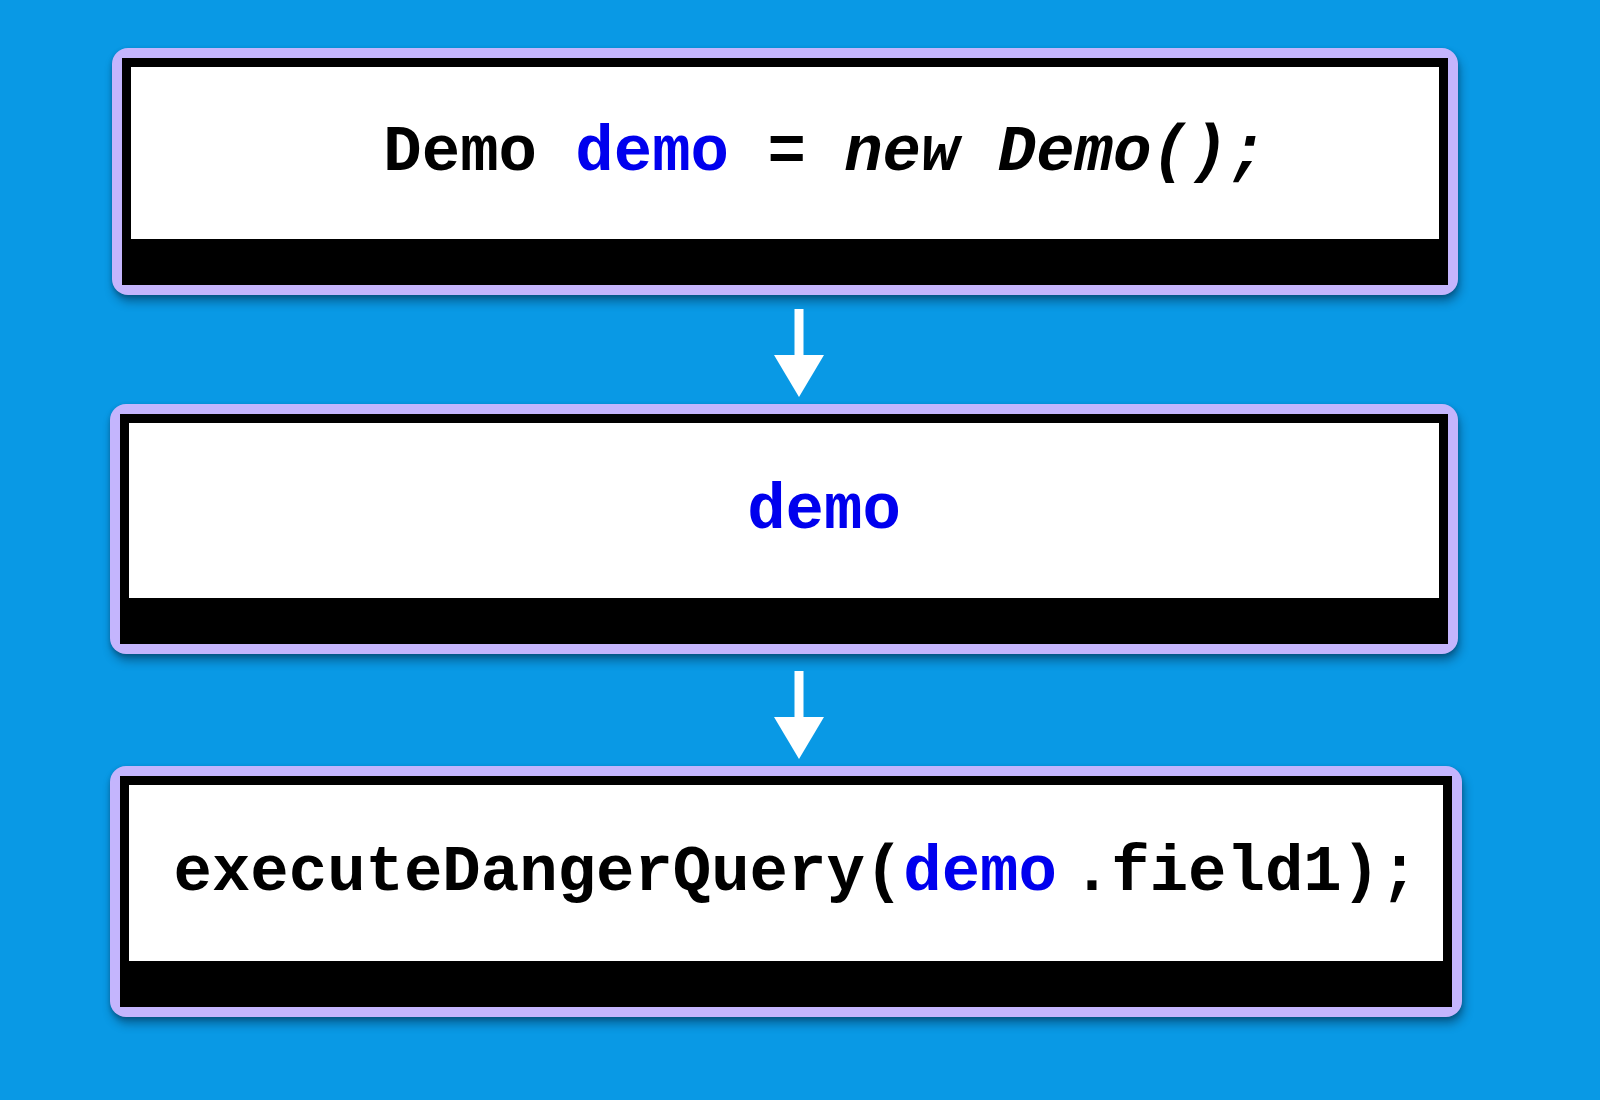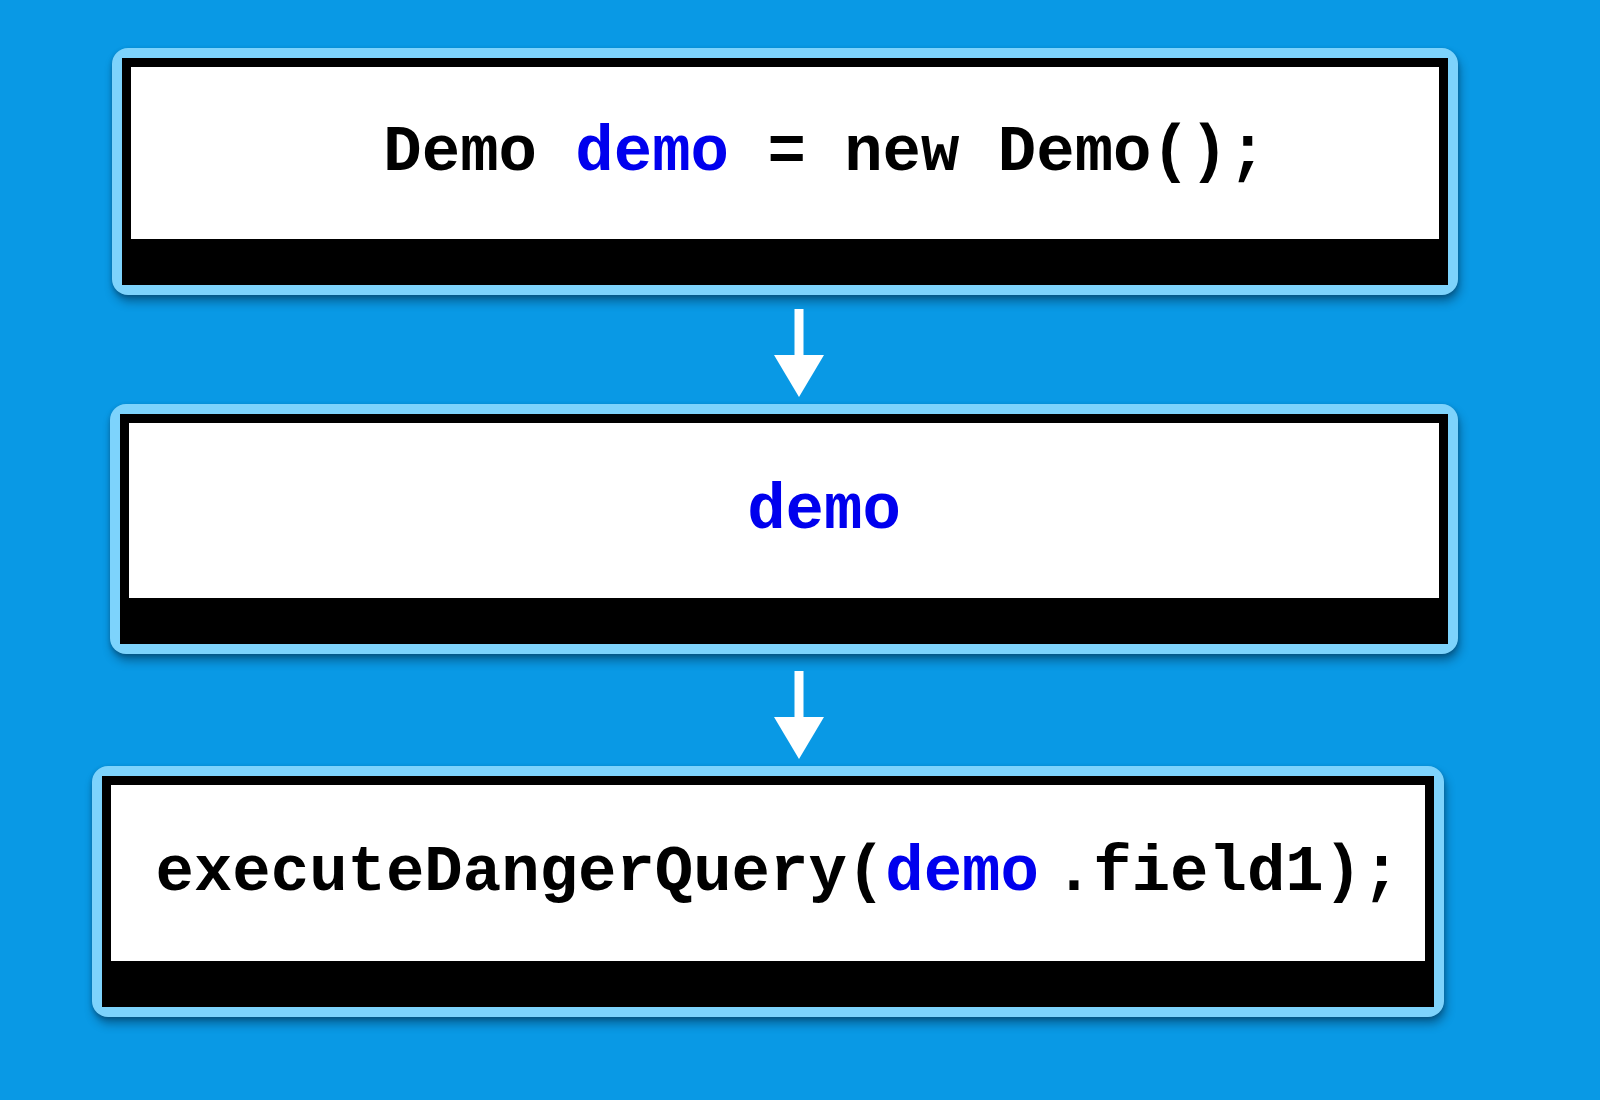--- a/index.html
+++ b/index.html
@@ -10,21 +10,21 @@
     position: relative;
     width: 1600px;
     height: 1100px;
     overflow: hidden;
     background: #0999E5;
     font-family: "Liberation Mono", "DejaVu Sans Mono", monospace;
   }
   .frame {
     position: absolute;
     box-sizing: border-box;
-    background: #7dd3fc;
+    background: #c4b5fd;
     border-radius: 16px;
     padding: 10px;
     box-shadow: 2px 7px 10px rgba(0, 20, 40, 0.38), 0 2px 4px rgba(0, 20, 40, 0.25);
   }
   .inner {
     box-sizing: border-box;
     width: 100%;
     height: 100%;
     border: 9px solid #000000;
     background: #ffffff;
@@ -45,37 +45,37 @@
   }
   .shift-40 { transform: translateX(40px); }
   .shift-10 { transform: translateX(10px); }
   .footer-bar {
     flex: 0 0 37px;
     height: 37px;
     background: #000000;
   }
   #box1 { left: 112px; top:  48px; width: 1346px; height: 247px; }
   #box2 { left: 110px; top: 404px; width: 1348px; height: 250px; }
-  #box3 { left: 92px; top: 766px; width: 1352px; height: 251px; }
+  #box3 { left: 110px; top: 766px; width: 1352px; height: 251px; }
   .down-arrow {
     position: absolute;
     left: 773px;
     width: 52px;
     height: 88px;
   }
   #arrow1 { top: 309px; }
   #arrow2 { top: 671px; }
 </style>
 </head>
 <body style="background: rgb(9, 153, 229);">
 
 <div class="frame" id="box1">
   <div class="inner">
     <div class="code-line shift-40">
-      <span style="color: rgb(0, 0, 0);">Demo </span><span style="color: rgb(0, 0, 238);">demo</span><span style="color: rgb(0, 0, 0);"> = new Demo();</span>
+      <span style="color: rgb(0, 0, 0);">Demo </span><span style="color: rgb(0, 0, 238);">demo</span><span style="color: rgb(0, 0, 0); font-style: italic;"> = new Demo();</span>
     </div>
     <div class="footer-bar"></div>
   </div>
 </div>
 
 <svg class="down-arrow" id="arrow1" viewBox="0 0 52 88">
   <rect x="21.5" y="0" width="9" height="52" fill="#ffffff"></rect>
   <polygon points="1,46 51,46 26,88" fill="#ffffff"></polygon>
 </svg>
 

